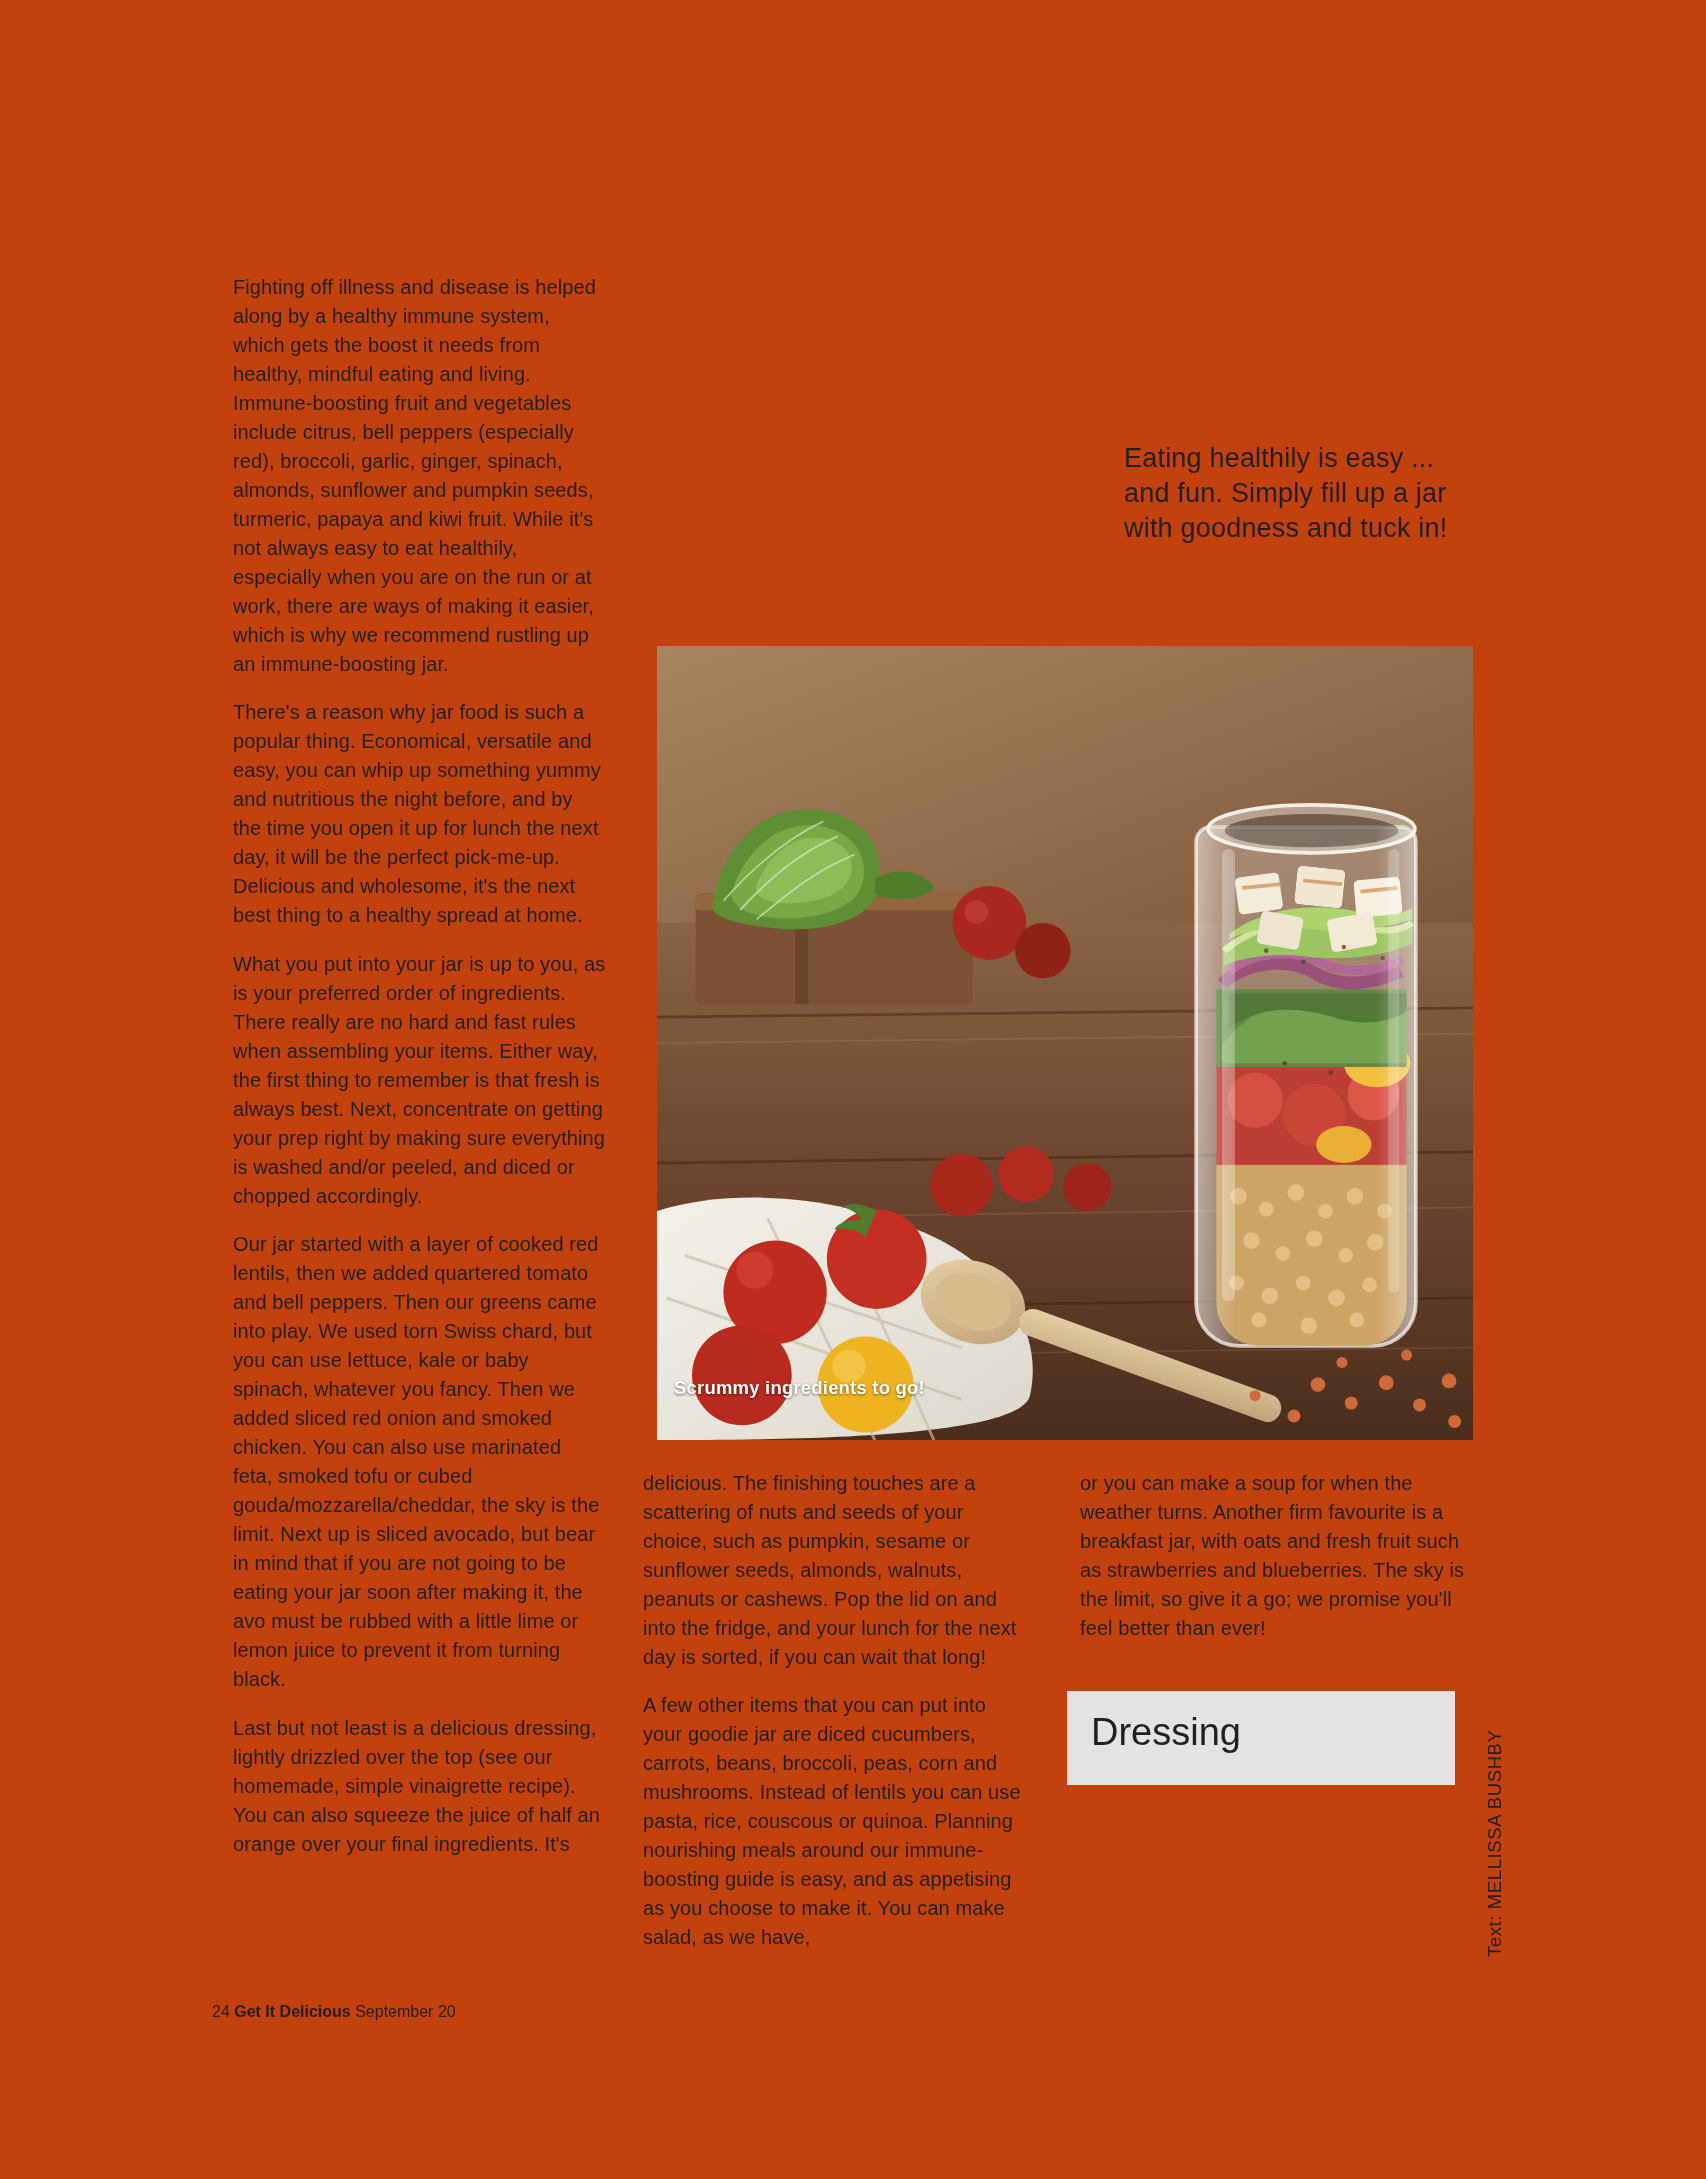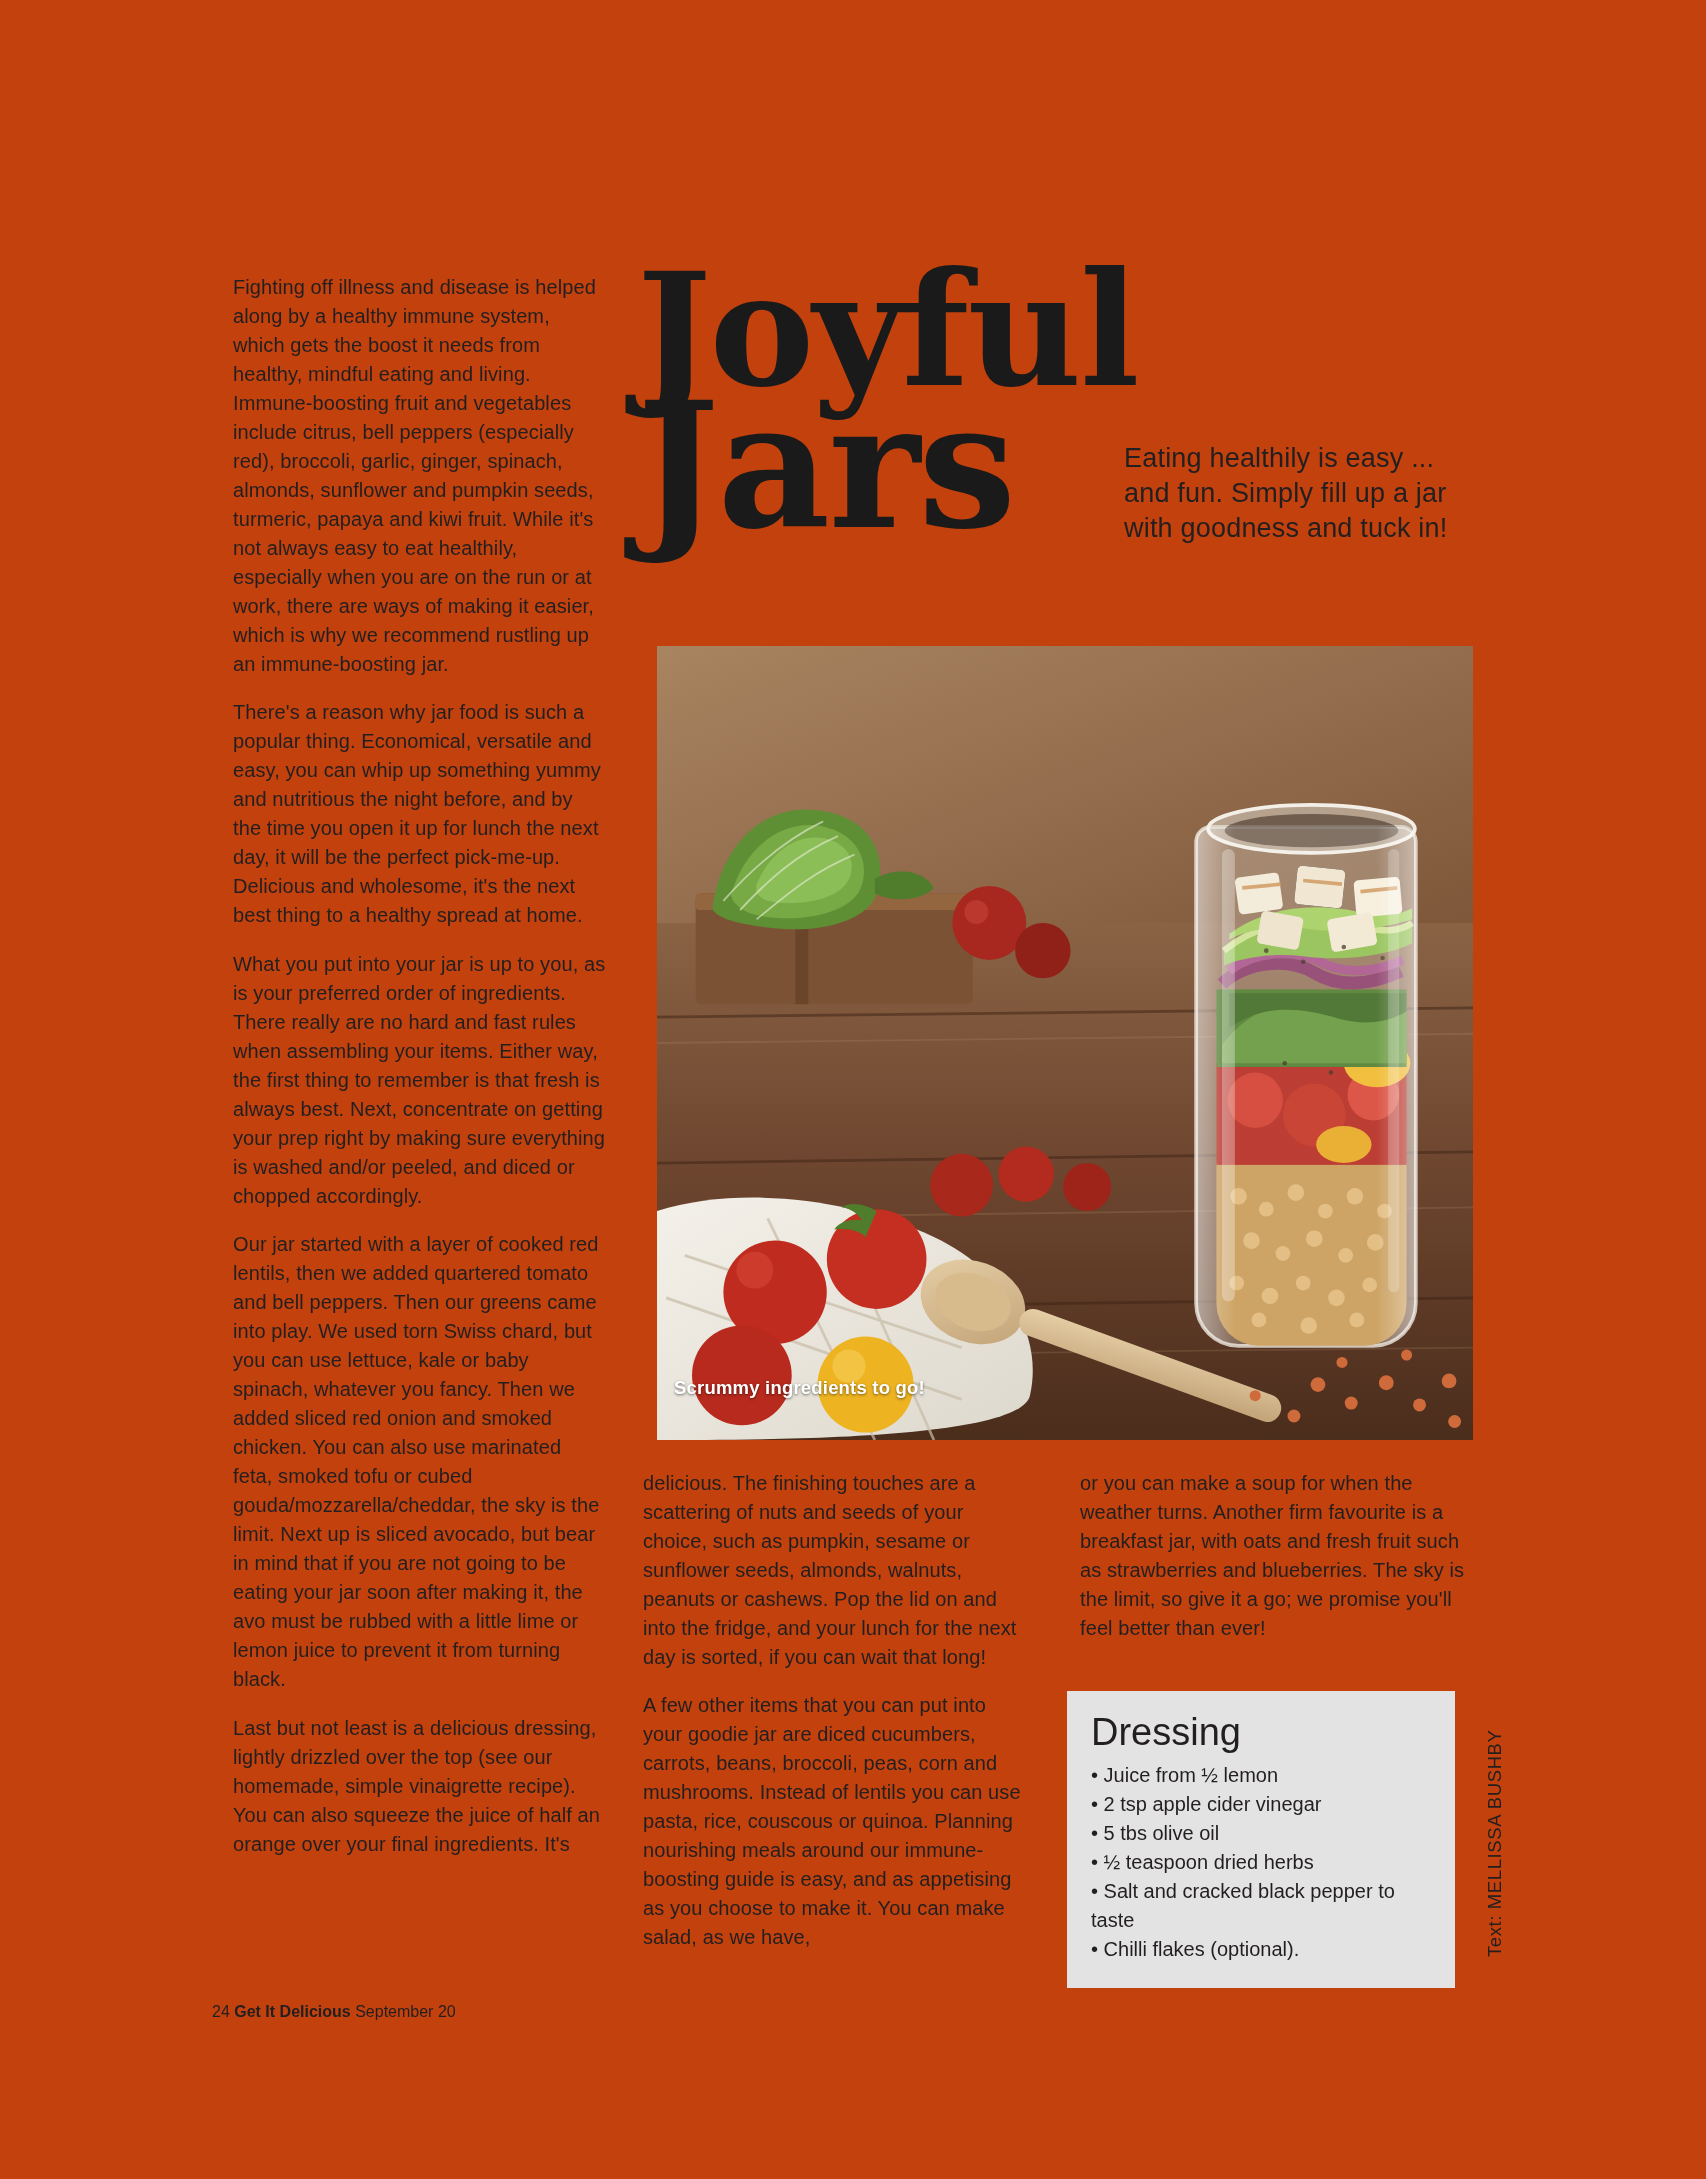--- a/index.html
+++ b/index.html
@@ -167,24 +167,20 @@
 <div class="page">
 
   <div class="col-left body-text">
     <p>Fighting off illness and disease is helped along by a healthy immune system, which gets the boost it needs from healthy, mindful eating and living. Immune-boosting fruit and vegetables include citrus, bell peppers (especially red), broccoli, garlic, ginger, spinach, almonds, sunflower and pumpkin seeds, turmeric, papaya and kiwi fruit. While it's not always easy to eat healthily, especially when you are on the run or at work, there are ways of making it easier, which is why we recommend rustling up an immune-boosting jar.</p>
     <p>There's a reason why jar food is such a popular thing. Economical, versatile and easy, you can whip up something yummy and nutritious the night before, and by the time you open it up for lunch the next day, it will be the perfect pick-me-up. Delicious and wholesome, it's the next best thing to a healthy spread at home.</p>
     <p>What you put into your jar is up to you, as is your preferred order of ingredients. There really are no hard and fast rules when assembling your items. Either way, the first thing to remember is that fresh is always best. Next, concentrate on getting your prep right by making sure everything is washed and/or peeled, and diced or chopped accordingly.</p>
     <p>Our jar started with a layer of cooked red lentils, then we added quartered tomato and bell peppers. Then our greens came into play. We used torn Swiss chard, but you can use lettuce, kale or baby spinach, whatever you fancy. Then we added sliced red onion and smoked chicken. You can also use marinated feta, smoked tofu or cubed gouda/mozzarella/cheddar, the sky is the limit. Next up is sliced avocado, but bear in mind that if you are not going to be eating your jar soon after making it, the avo must be rubbed with a little lime or lemon juice to prevent it from turning black.</p>
     <p>Last but not least is a delicious dressing, lightly drizzled over the top (see our homemade, simple vinaigrette recipe). You can also squeeze the juice of half an orange over your final ingredients. It's</p>
   </div>
 
-  <div class="title-block">
-    <div class="title-line title-joyful">Joyful</div>
-    <div class="title-line title-jars">Jars</div>
-  </div>
 
   <div class="kicker">Eating healthily is easy ... and fun. Simply fill up a jar with goodness and tuck in!</div>
 
   <div class="hero">
     <svg viewBox="0 0 884 860" preserveAspectRatio="xMidYMid slice">
       <defs>
         <linearGradient id="wood" x1="0" y1="0" x2="0" y2="1">
           <stop offset="0" stop-color="#8a6244"></stop>
           <stop offset="0.45" stop-color="#6f4730"></stop>
           <stop offset="1" stop-color="#4b2d1c"></stop>
@@ -376,28 +372,20 @@
     <p>delicious. The finishing touches are a scattering of nuts and seeds of your choice, such as pumpkin, sesame or sunflower seeds, almonds, walnuts, peanuts or cashews. Pop the lid on and into the fridge, and your lunch for the next day is sorted, if you can wait that long!</p>
     <p>A few other items that you can put into your goodie jar are diced cucumbers, carrots, beans, broccoli, peas, corn and mushrooms. Instead of lentils you can use pasta, rice, couscous or quinoa. Planning nourishing meals around our immune-boosting guide is easy, and as appetising as you choose to make it. You can make salad, as we have,</p>
   </div>
 
   <div class="col-right body-text">
     <p>or you can make a soup for when the weather turns. Another firm favourite is a breakfast jar, with oats and fresh fruit such as strawberries and blueberries. The sky is the limit, so give it a go; we promise you'll feel better than ever!</p>
   </div>
 
   <div class="dressing">
     <h3>Dressing</h3>
-    <ul>
-      <li>• Juice from ½ lemon</li>
-      <li>• 2 tsp apple cider vinegar</li>
-      <li>• 5 tbs olive oil</li>
-      <li>• ½ teaspoon dried herbs</li>
-      <li>• Salt and cracked black pepper to taste</li>
-      <li>• Chilli flakes (optional).</li>
-    </ul>
   </div>
 
   <div class="credit">Text: MELLISSA BUSHBY</div>
 
   <div class="footer">
     <span class="pagenum">24</span>
     <span class="mag">Get It Delicious</span>
     <span class="issue">September 20</span>
   </div>
 

